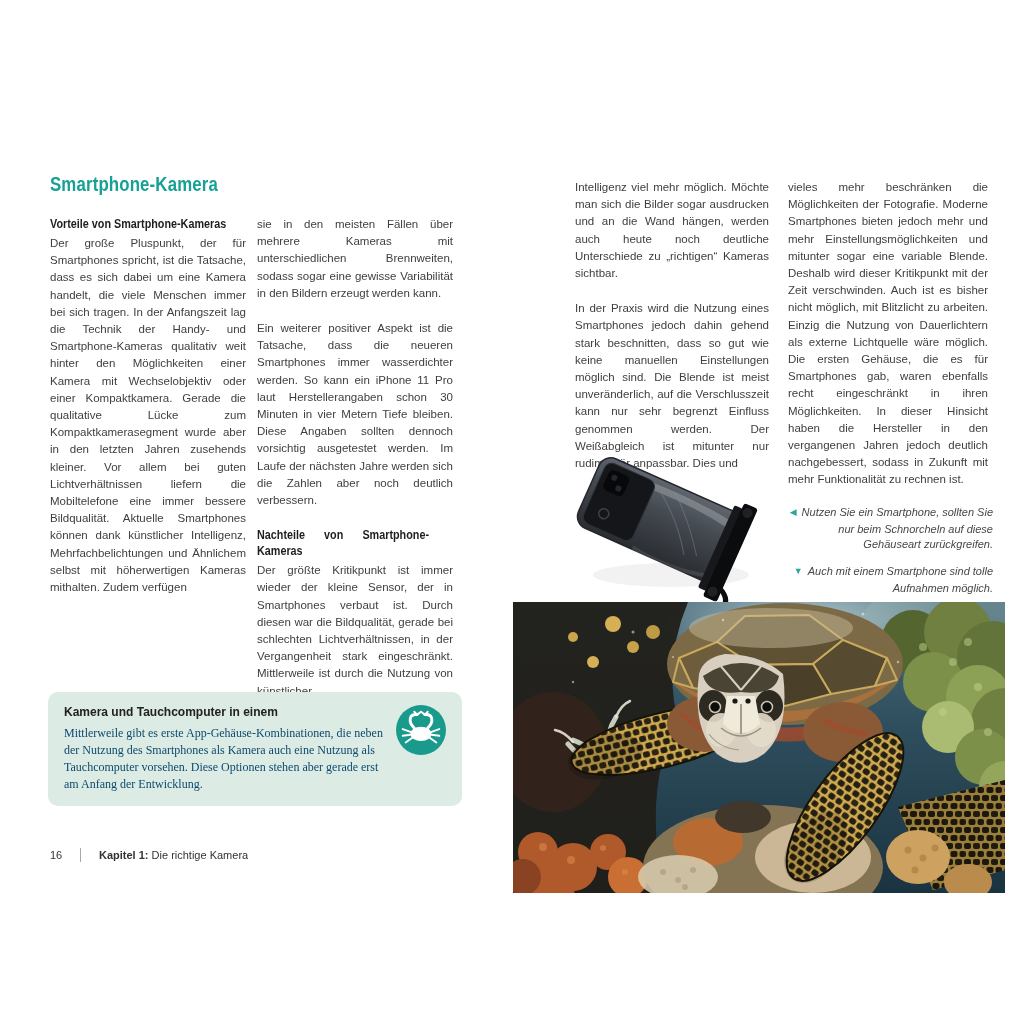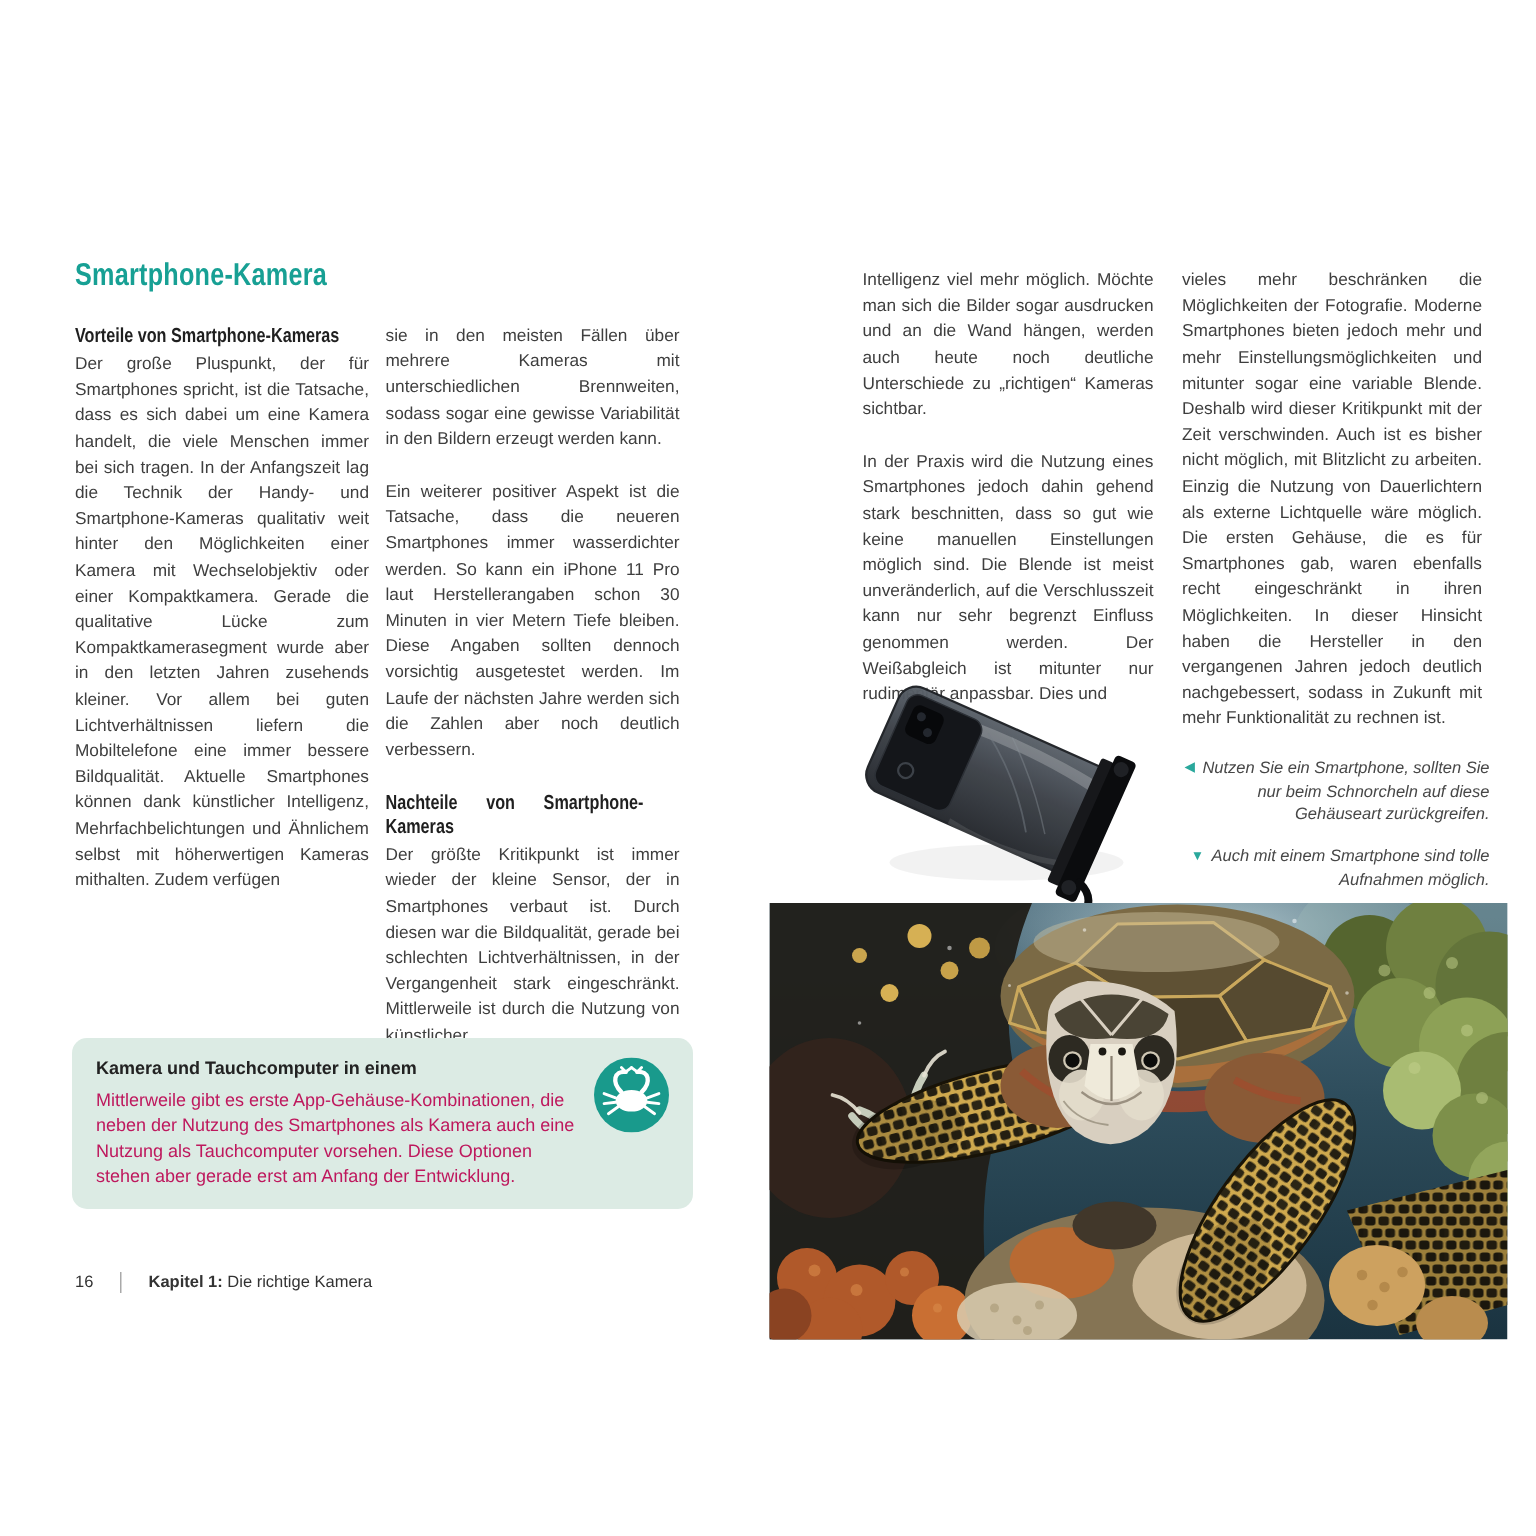--- a/index.html
+++ b/index.html
@@ -20,21 +20,21 @@
   #col4{left:788px;top:179px;width:200px;}
   .caption{position:absolute;width:205px;font-size:11px;line-height:15.5px;font-style:italic;
            color:#474747;text-align:right;}
   .caption .arrow{font-style:normal;color:#2aa89c;font-size:9px;margin-right:5px;position:relative;top:-1px;}
   #caption1{left:788px;top:505px;}
   #caption2{left:788px;top:564px;}
   #infobox{position:absolute;left:48px;top:692px;width:414px;height:114px;background:#dcebe4;
            border-radius:10px;box-sizing:border-box;padding:13px 16px 12px 16px;}
   #infobox .crab{float:right;width:50px;height:50px;margin:0 0 6px 10px;}
   #infobox h4{margin:0 0 6px 0;font-size:12px;color:#222;}
-  #infobox p{margin:0;font-size:12px;line-height:17px;color:#be185d;}
+  #infobox p{margin:0;font-size:12px;line-height:17px;color:#0c4a6e;font-family:Liberation Serif, serif;}
   #footer{position:absolute;left:50px;top:848px;font-size:11px;color:#333;display:flex;align-items:center;justify-content:space-between;}
   #footer .pagenum{width:30px;}
   #footer .divider{width:1px;height:14px;background:#a9a9a9;margin:0 18px 0 0;}
   #footer .chapter b{font-weight:bold;}
   #pouch-photo{position:absolute;left:575px;top:447px;width:193px;height:157px;}
   #turtle-photo{position:absolute;left:513px;top:602px;width:492px;height:291px;}
   svg{display:block;}
 </style>
 </head>
 <body>

